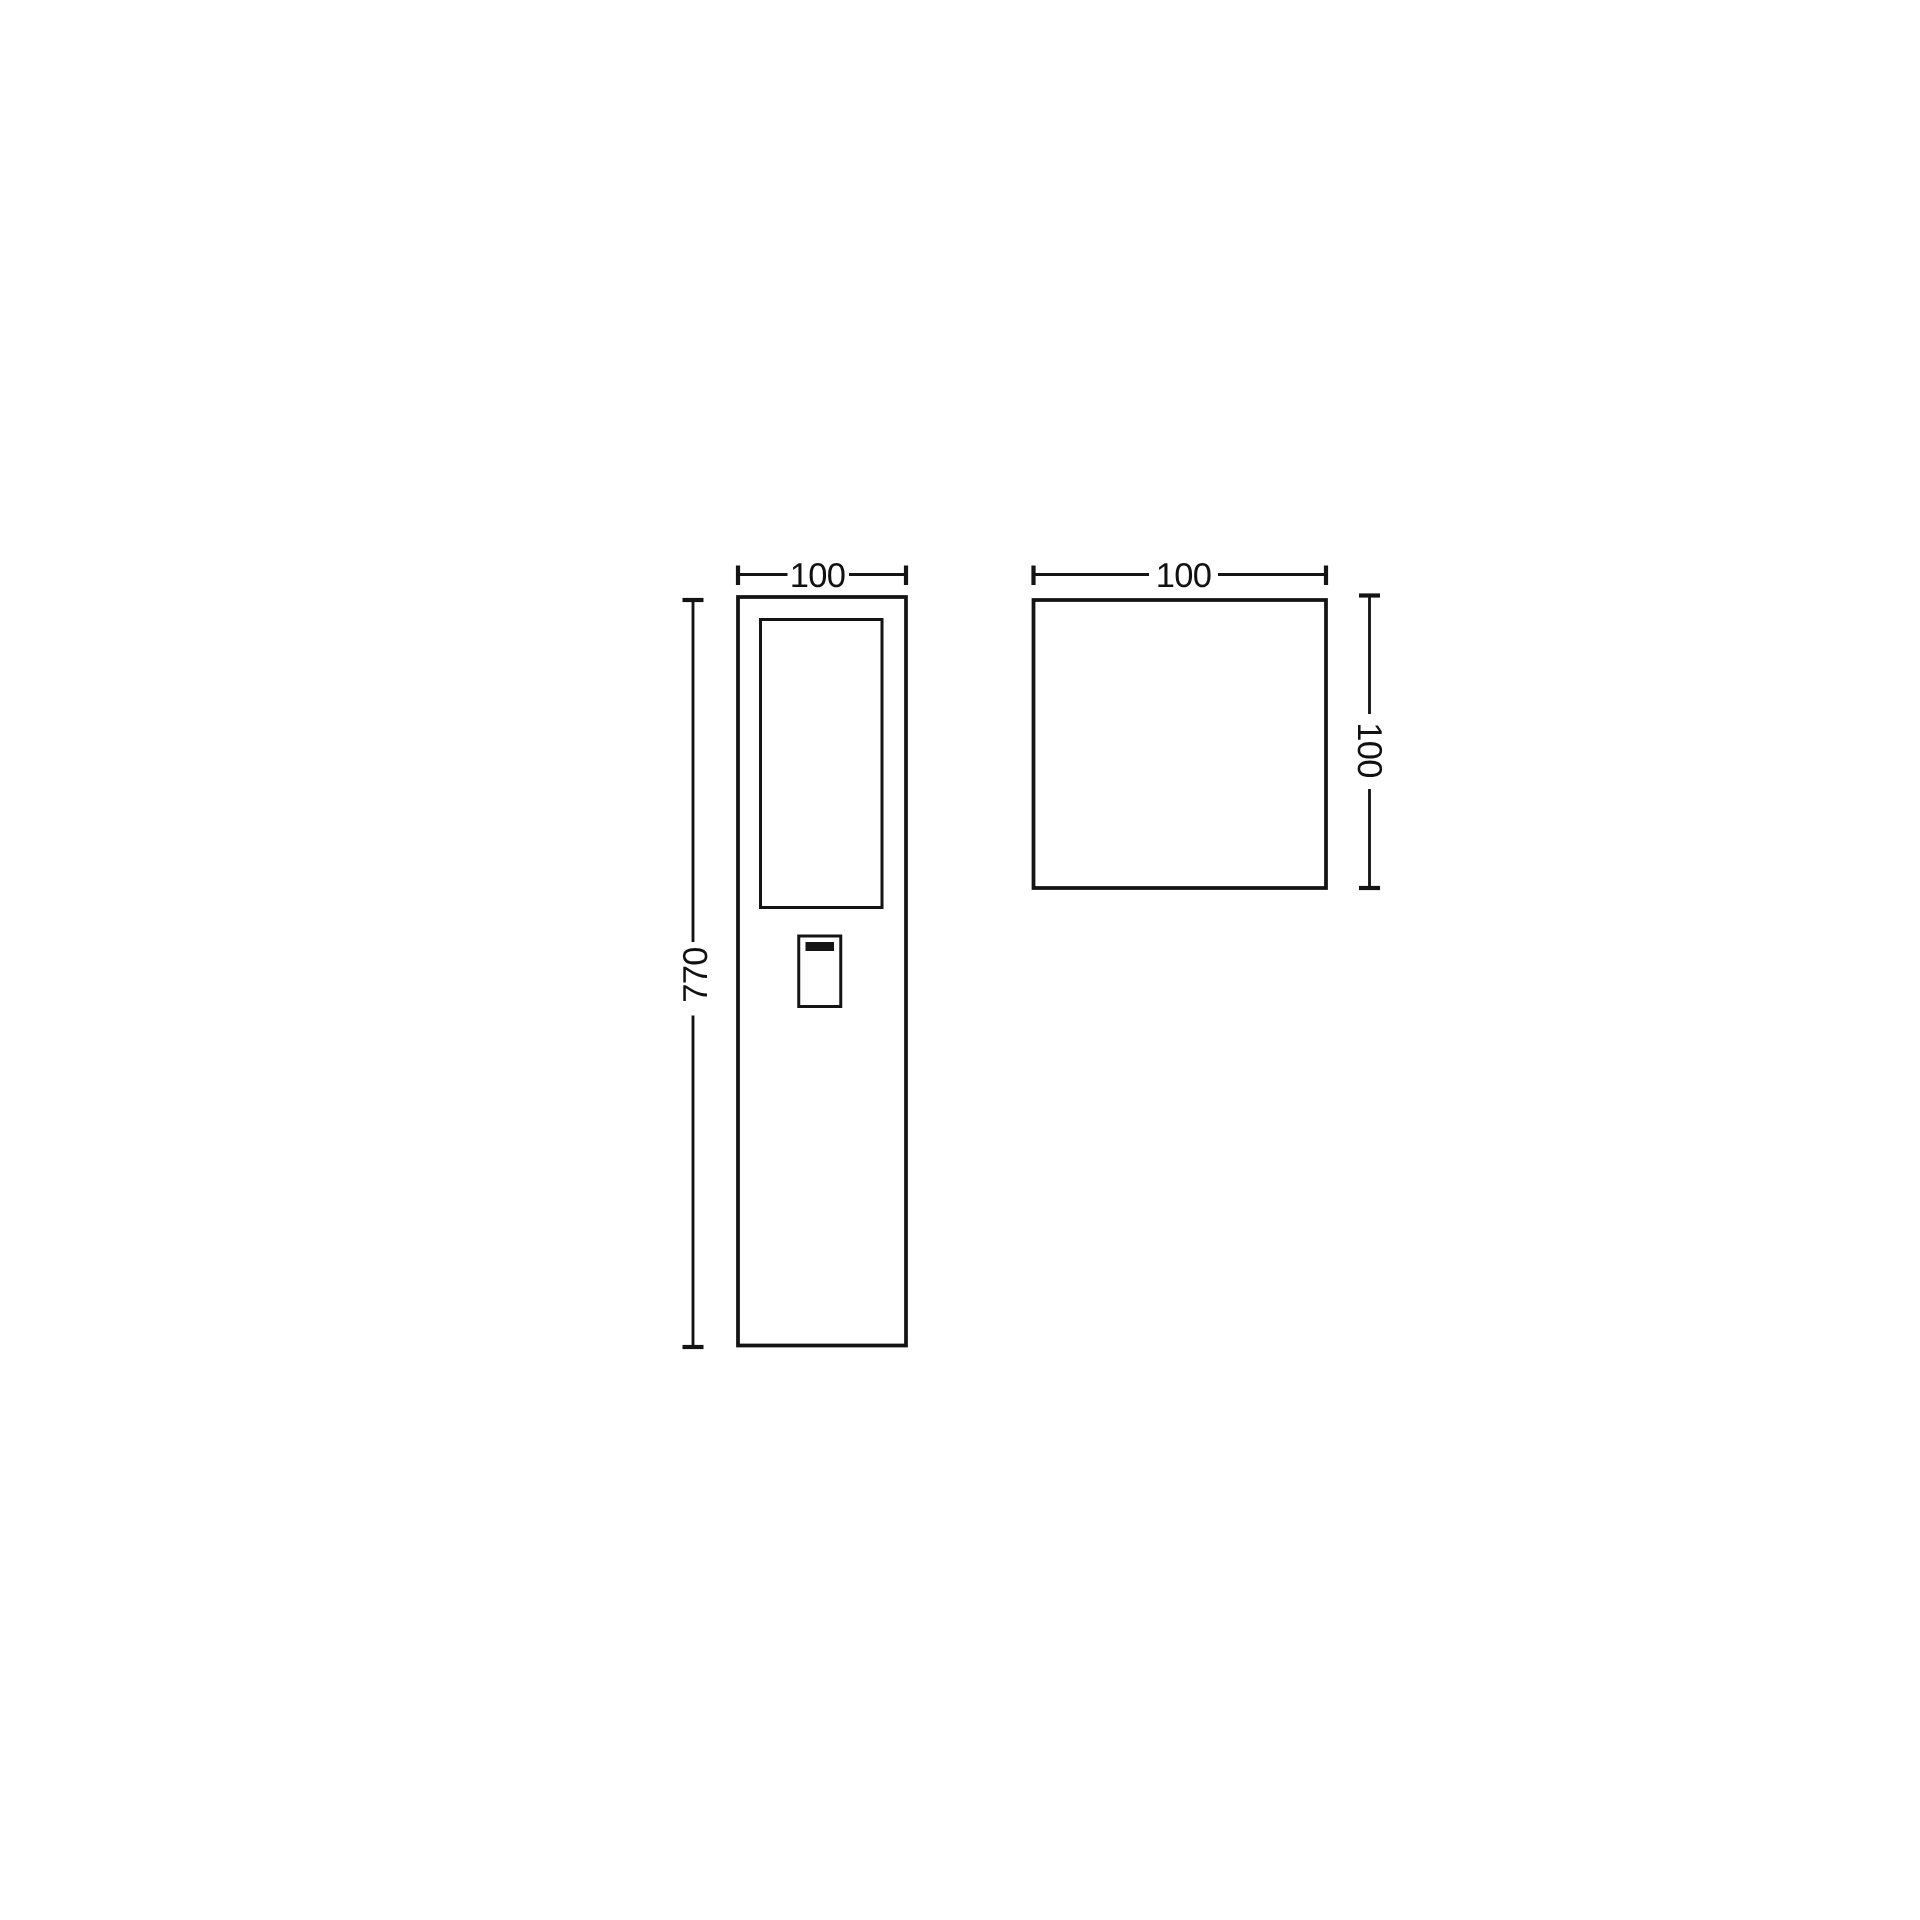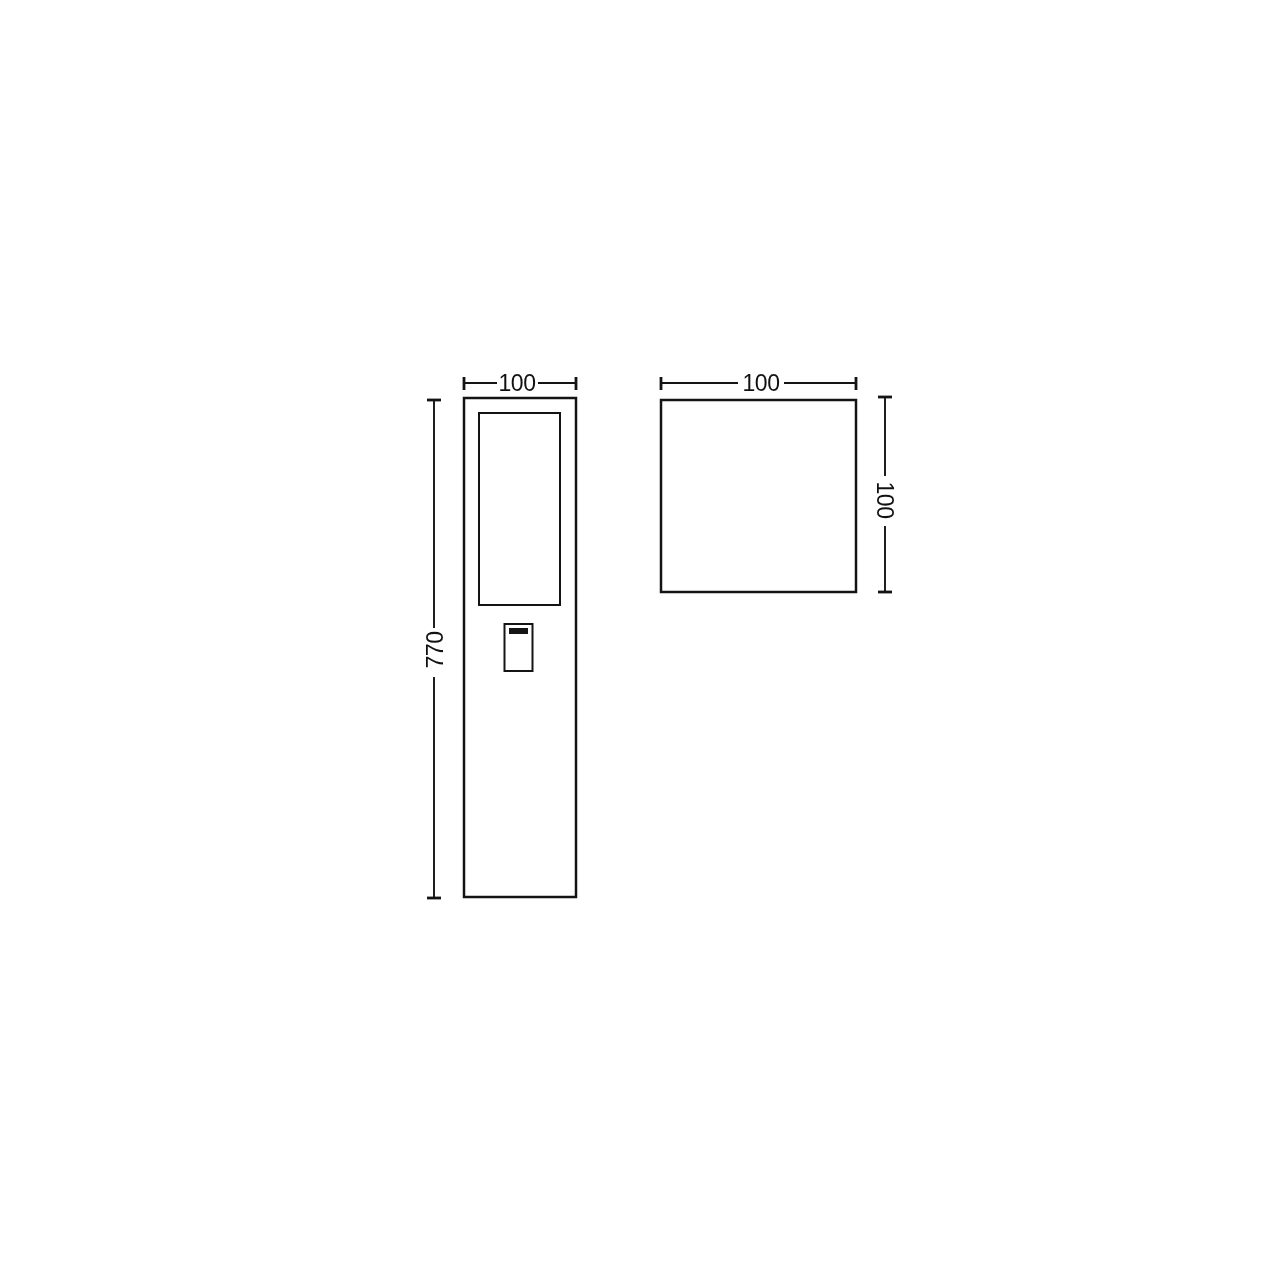--- a/index.html
+++ b/index.html
@@ -13,20 +13,21 @@
     height:1280px;
     background:var(--bg);
     font-family:"Liberation Sans", sans-serif;
   }
   .canvas{
     position:relative;
     width:1121px;
     height:1280px;
     background:var(--bg);
     overflow:hidden;
+    padding-left:28px;
   }
   svg{display:block}
   .outline{
     fill:none;
     stroke:var(--line);
     stroke-width:2.5;
   }
   .thin-outline{
     fill:none;
     stroke:var(--line);

